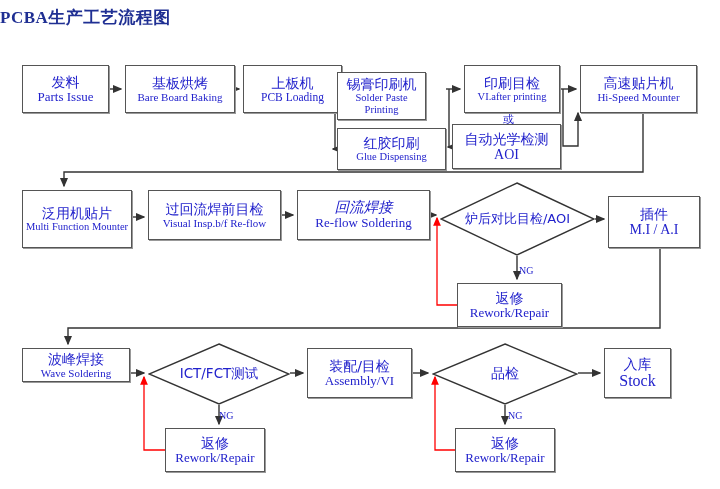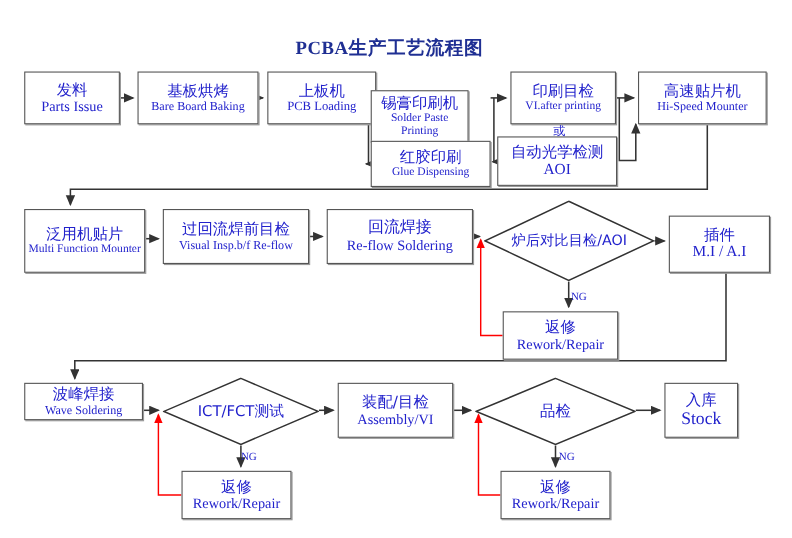--- a/index.html
+++ b/index.html
@@ -1,18 +1,18 @@
 <!DOCTYPE html>
 <html><head>
 <meta charset="utf-8">
 <style>
   html,body{margin:0;padding:0;background:#ffffff;}
   #root{position:relative;width:720px;height:489px;background:#ffffff;
         font-family:"Liberation Serif",serif;overflow:hidden;}
-  #title{position:absolute;left:0;top:32px;width:708px;text-align:center;
+  #title{position:absolute;left:0;top:6px;width:708px;
          color:#1f2f93;font-size:17px;font-weight:bold;letter-spacing:.5px;}
   svg{position:absolute;left:0;top:0;width:720px;height:489px;}
   .node{position:absolute;box-sizing:border-box;display:flex;flex-direction:column;
         align-items:center;justify-content:center;text-align:center;color:#2222cc;
         background:#ffffff;}
   .rect{border:1px solid #555;box-shadow:1px 1px 0 #999;}
   .cn{font-family:"DejaVu Sans",sans-serif;color:#2222cc;line-height:1.15;}
   .en{font-family:"Liberation Serif",serif;color:#2222cc;line-height:1.12;}
   .diamond-label{position:absolute;display:flex;align-items:center;justify-content:center;
                  color:#2222cc;font-family:"DejaVu Sans",sans-serif;background:transparent;}
@@ -73,21 +73,21 @@
   <div class="node rect" style="left:125px;top:65px;width:110px;height:48px;">
     <div class="cn" style="font-size:14px;">基板烘烤</div>
     <div class="en" style="font-size:11px;">Bare Board Baking</div>
   </div>
 
   <div class="node rect" style="left:243px;top:65px;width:99px;height:48px;">
     <div class="cn" style="font-size:14px;">上板机</div>
     <div class="en" style="font-size:11.5px;">PCB Loading</div>
   </div>
 
-  <div class="node rect" style="left:337px;top:82px;width:89px;height:48px;">
+  <div class="node rect" style="left:337px;top:72px;width:89px;height:48px;">
     <div class="cn" style="font-size:14px;">锡膏印刷机</div>
     <div class="en" style="font-size:10.5px;">Solder Paste Printing</div>
   </div>
 
   <div class="node rect" style="left:337px;top:128px;width:109px;height:42px;">
     <div class="cn" style="font-size:14px;">红胶印刷</div>
     <div class="en" style="font-size:10.5px;">Glue Dispensing</div>
   </div>
 
   <div class="node rect" style="left:464px;top:65px;width:96px;height:48px;">
@@ -111,21 +111,21 @@
     <div class="cn" style="font-size:14px;">泛用机贴片</div>
     <div class="en" style="font-size:10.5px;">Multi Function Mounter</div>
   </div>
 
   <div class="node rect" style="left:148px;top:190px;width:133px;height:50px;">
     <div class="cn" style="font-size:14px;">过回流焊前目检</div>
     <div class="en" style="font-size:11px;">Visual Insp.b/f Re-flow</div>
   </div>
 
   <div class="node rect" style="left:297px;top:190px;width:133px;height:50px;">
-    <div class="cn" style="font-size:14.5px;">回流焊接</div>
+    <div class="cn" style="font-size:14.5px;font-style:italic;">回流焊接</div>
     <div class="en" style="font-size:13px;">Re-flow  Soldering</div>
   </div>
 
   <svg style="left:440px;top:182px;width:155px;height:74px;position:absolute;" viewBox="0 0 155 74">
     <polygon points="77,1 154,37 77,73 1,37" fill="#ffffff" stroke="#333" stroke-width="1.4"></polygon>
   </svg>
   <div class="diamond-label" style="left:440px;top:182px;width:155px;height:74px;font-size:13px;">炉后对比目检/AOI</div>
 
   <div class="node rect" style="left:608px;top:196px;width:92px;height:52px;">
     <div class="cn" style="font-size:14px;">插件</div>

